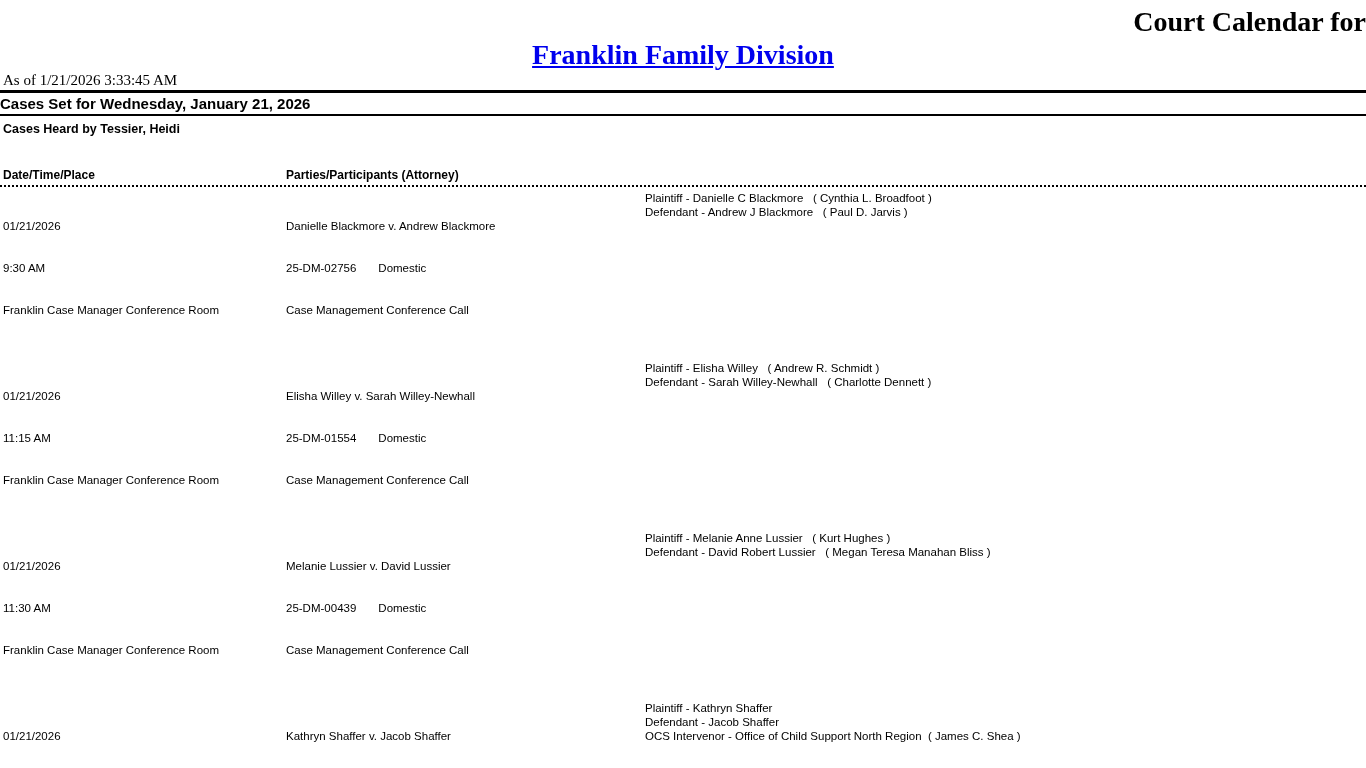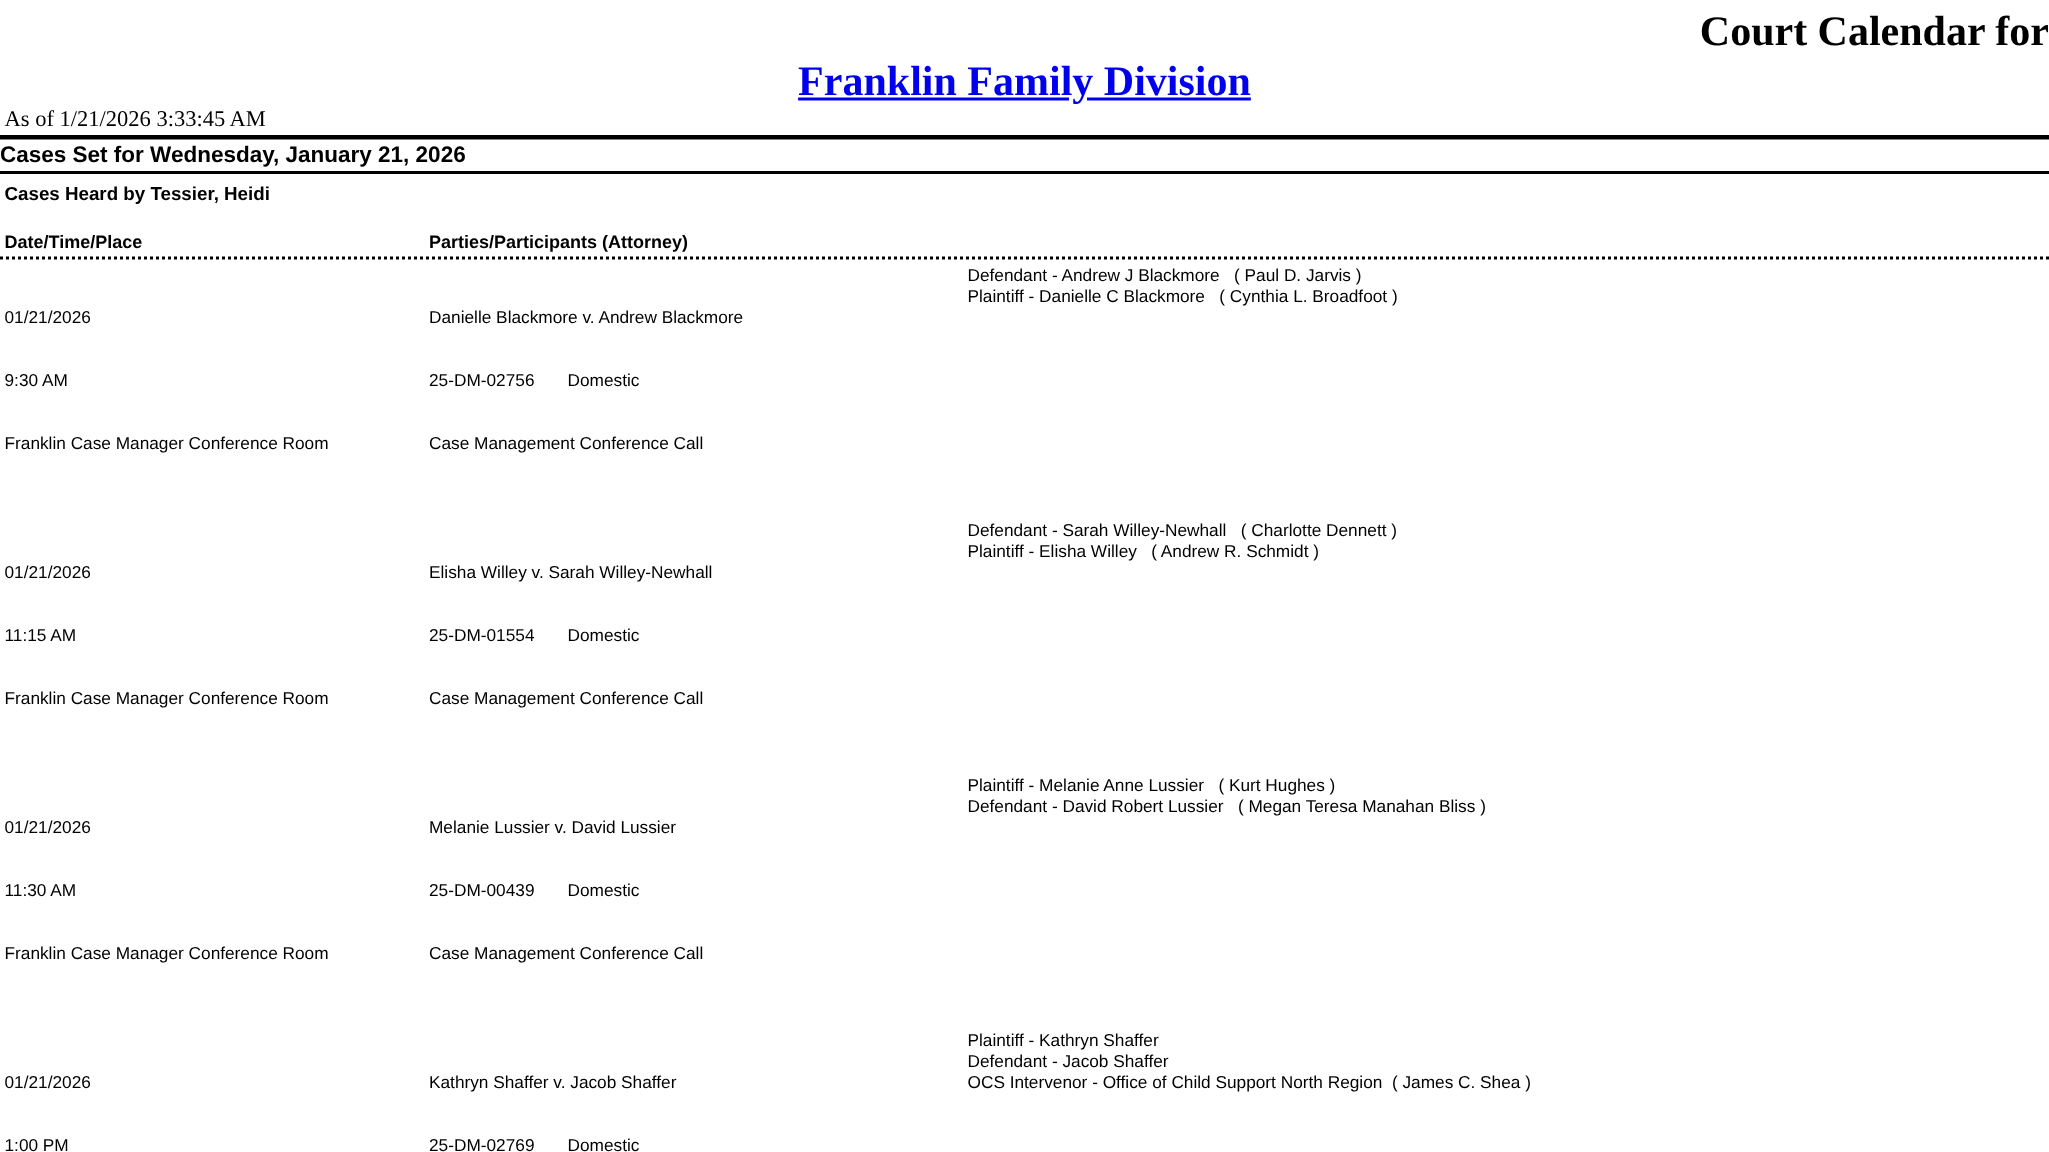--- a/index.html
+++ b/index.html
@@ -34,21 +34,21 @@
   }
   .rule-thin { height: 2px; background: #000; }
 
   .section-1 { margin-top: 6px; }
 
   .section-heading {
     font-size: 12.5px; font-weight: bold; line-height: 14px;
     padding-left: 3px; margin: 0;
   }
   .thead {
-    display: flex; margin-top: 19px;
+    display: flex; margin-top: 33px;
     border-bottom: 2px dotted #000; padding-bottom: 3px;
     font-weight: bold; font-size: 12px; line-height: 13px;
   }
   .rows { padding-top: 4px; }
   .row { display: flex; margin-bottom: 16px; }
 
   .col-date    { width: 286px; padding-left: 3px; }
   .col-case    { width: 359px; }
   .col-parties { flex: 1; }
 
@@ -90,35 +90,35 @@
     <div class="col-date">
       <div>01/21/2026</div>
       <div>9:30 AM</div>
       <div>Franklin Case Manager Conference Room</div>
     </div>
     <div class="col-case">
       <div>Danielle Blackmore v. Andrew Blackmore</div>
       <div class="numline"><span class="case-num">25-DM-02756</span><span class="case-type">Domestic</span></div>
       <div>Case Management Conference Call</div>
     </div>
-    <div class="col-parties"><div>Defendant - Andrew J Blackmore   ( Paul D. Jarvis )</div><div>Plaintiff - Danielle C Blackmore   ( Cynthia L. Broadfoot )</div></div>
+    <div class="col-parties"><div>Plaintiff - Danielle C Blackmore   ( Cynthia L. Broadfoot )</div><div>Defendant - Andrew J Blackmore   ( Paul D. Jarvis )</div></div>
   </div>
 
   <div class="row">
     <div class="col-date">
       <div>01/21/2026</div>
       <div>11:15 AM</div>
       <div>Franklin Case Manager Conference Room</div>
     </div>
     <div class="col-case">
       <div>Elisha Willey v. Sarah Willey-Newhall</div>
       <div class="numline"><span class="case-num">25-DM-01554</span><span class="case-type">Domestic</span></div>
       <div>Case Management Conference Call</div>
     </div>
-    <div class="col-parties"><div>Defendant - Sarah Willey-Newhall   ( Charlotte Dennett )</div><div>Plaintiff - Elisha Willey   ( Andrew R. Schmidt )</div></div>
+    <div class="col-parties"><div>Plaintiff - Elisha Willey   ( Andrew R. Schmidt )</div><div>Defendant - Sarah Willey-Newhall   ( Charlotte Dennett )</div></div>
   </div>
 
   <div class="row">
     <div class="col-date">
       <div>01/21/2026</div>
       <div>11:30 AM</div>
       <div>Franklin Case Manager Conference Room</div>
     </div>
     <div class="col-case">
       <div>Melanie Lussier v. David Lussier</div>

